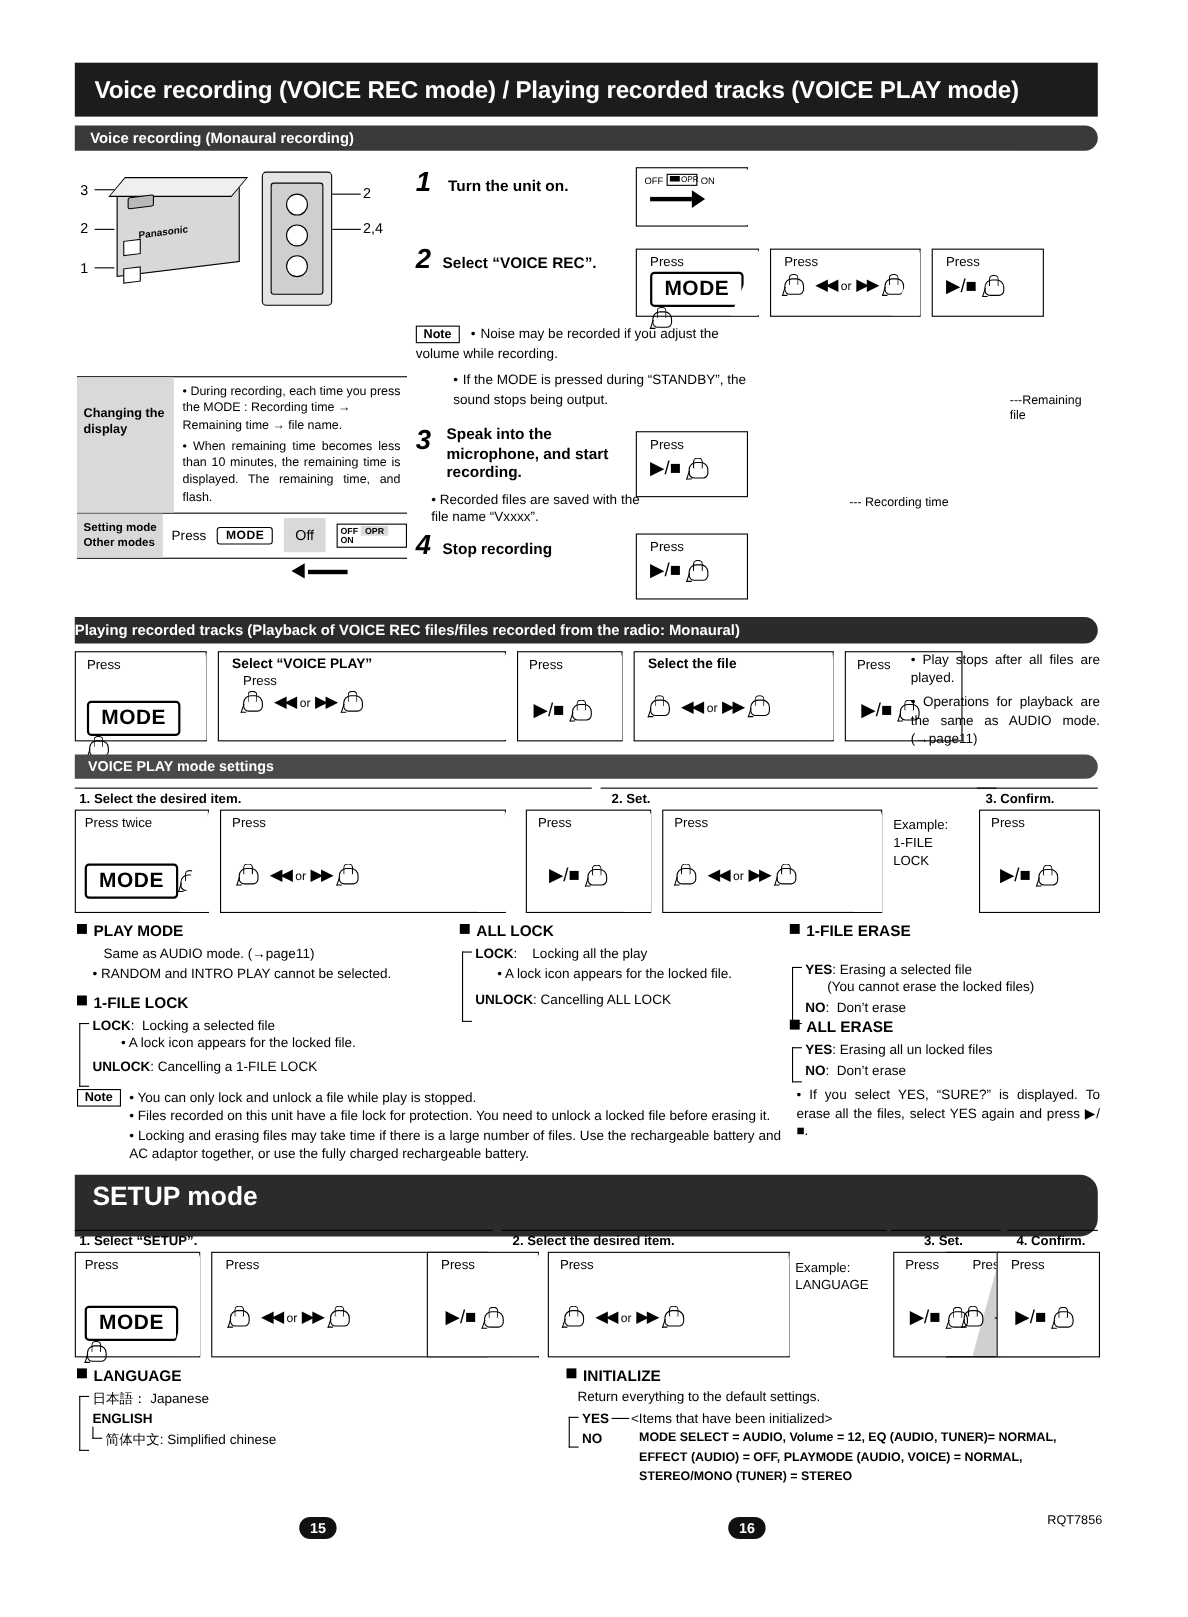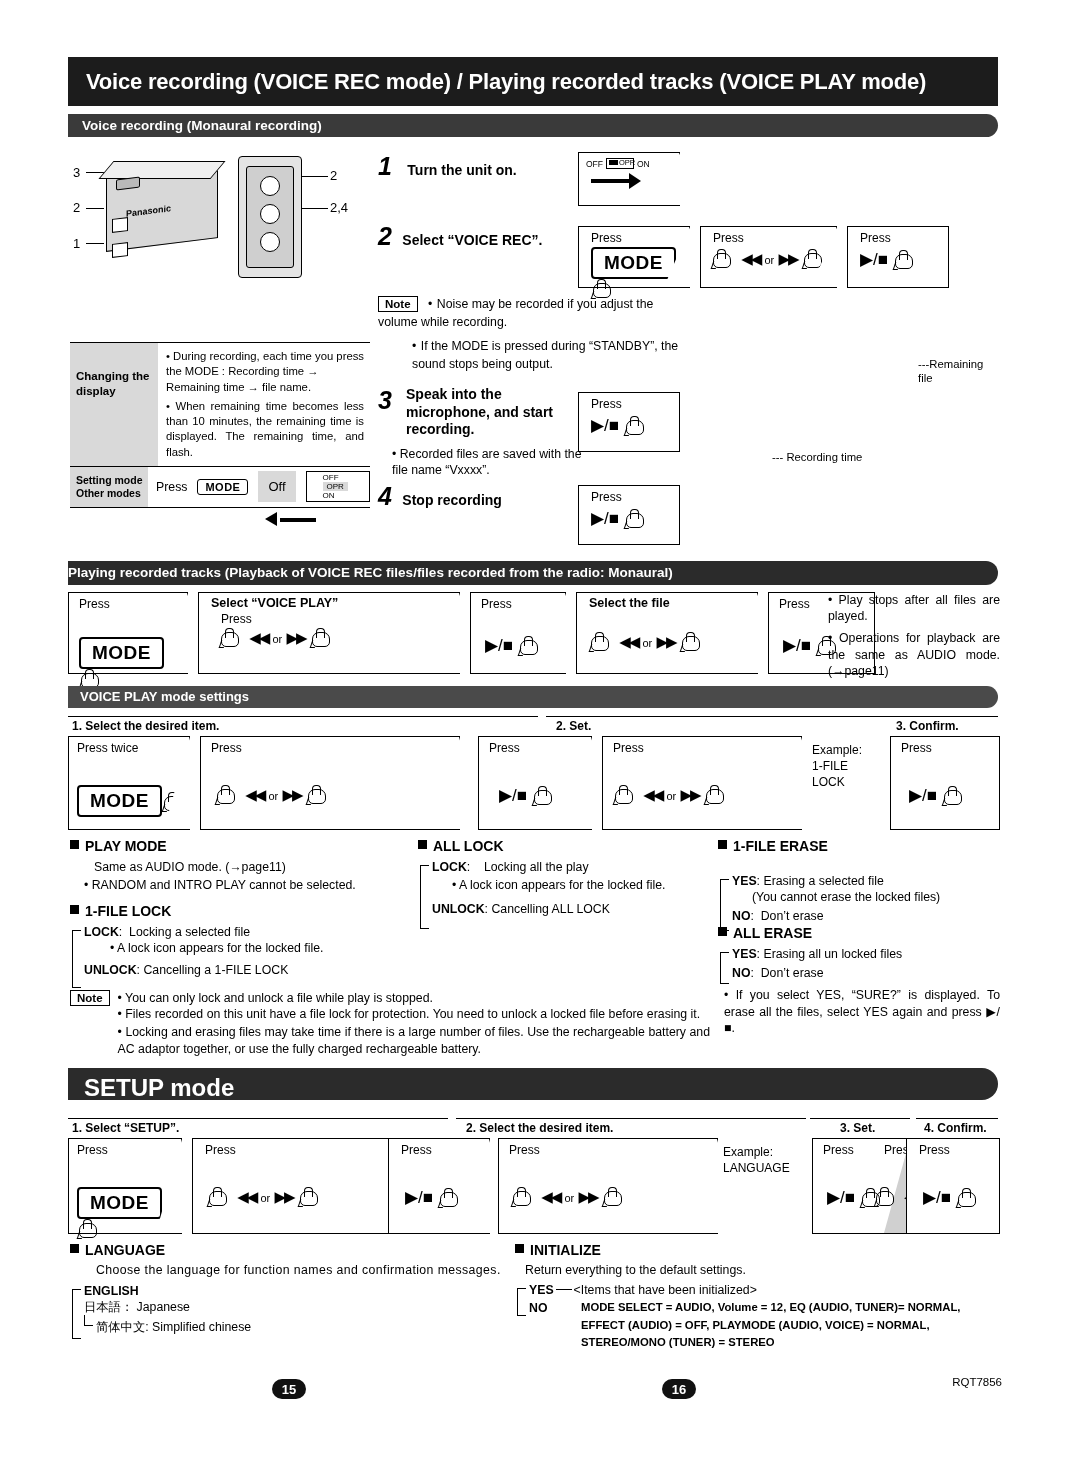--- a/index.html
+++ b/index.html
@@ -134,21 +134,21 @@
     </div>
     <div style="border-top:1px solid #000;width:100%;"></div>
     <div style="display:flex;align-items:center;height:40px;">
       <div class="greybox" style="width:78px;height:40px;font-size:10.5px;font-weight:bold;display:flex;flex-direction:column;justify-content:center;padding-left:6px;box-sizing:border-box;">
         <span style="line-height:1.25;">Setting mode Other modes</span>
       </div>
       <div style="flex:1;display:flex;align-items:center;gap:10px;padding-left:8px;">
         <span class="txt">Press</span>
         <span class="mode-key">MODE</span>
         <span class="greybox" style="padding:8px 10px;font-size:13px;">Off</span>
-        <span style="font-size:8px;border:1px solid #000;padding:1px 16px;">
+        <span style="font-size:8px;border:1px solid #000;padding:1px 3px;font-weight:bold;">
           <span>OFF</span> <span class="greybox" style="padding:0 4px;">OPR</span> <span>ON</span>
         </span>
       </div>
     </div>
     <div style="border-top:1px solid #000;width:100%;"></div>
     <div style="margin-top:4px;margin-left:195px;">
       <span style="display:inline-block;width:0;height:0;border-right:12px solid #000;border-top:7px solid transparent;border-bottom:7px solid transparent;"></span>
       <span style="display:inline-block;width:36px;height:4px;background:#000;vertical-align:4px;margin-left:-1px;"></span>
     </div>
   </div>
@@ -353,21 +353,21 @@
     <div style="display:flex;">
       <div><span class="note-box">Note</span></div>
       <div style="margin-left:8px;flex:1;">
         <div class="txt" style="margin-top:2px;">• <span>You can only lock and unlock a file while play is stopped.</span></div>
         <div class="txt">• <span>Files recorded on this unit have a file lock for protection. You need to unlock a locked file before erasing it.</span></div>
         <div class="txt" style="margin-top:2px;text-align:justify;">• <span>Locking and erasing files may take time if there is a large number of files. Use the rechargeable battery and AC adaptor together, or use the fully charged rechargeable battery.</span></div>
       </div>
     </div>
   </div>
 
-  <div style="position:absolute;left:68px;top:1068px;width:930px;height:32px;background:#2b2b2b;border-top-right-radius:16px;border-bottom-right-radius:16px;">
+  <div style="position:absolute;left:68px;top:1068px;width:930px;height:56px;background:#2b2b2b;border-top-right-radius:16px;border-bottom-right-radius:16px;">
     <div style="color:#fff;font-size:24px;font-weight:bold;line-height:40px;padding-left:16px;">SETUP mode</div>
   </div>
 
   <div style="position:absolute;left:68px;top:1118px;width:930px;height:16px;">
     <div style="position:absolute;left:0;top:0;width:380px;border-top:1.2px solid #000;"></div>
     <div style="position:absolute;left:4px;top:3px;font-size:12px;font-weight:bold;">1. Select “SETUP”.</div>
     <div style="position:absolute;left:388px;top:0;width:350px;border-top:1.2px solid #000;"></div>
     <div style="position:absolute;left:398px;top:3px;font-size:12px;font-weight:bold;">2. Select the desired item.</div>
     <div style="position:absolute;left:742px;top:0;width:100px;border-top:1.2px solid #000;"></div>
     <div style="position:absolute;left:748px;top:3px;font-size:12px;font-weight:bold;margin-left:24px;">3. Set.</div>
@@ -436,25 +436,24 @@
       <div style="font-size:12px;padding:4px 0 0 12px;">Press</div>
       <div style="padding-left:16px;margin-top:30px;font-size:17px;">
         <span>▶/■</span>
         <span class="hand"><i></i></span>
       </div>
     </div>
   </div>
 
   <div style="position:absolute;left:70px;top:1242px;width:440px;">
     <div class="sec-title"><span class="bullet"></span><span>LANGUAGE</span></div>
-    <div class="txt" style="margin:4px 0 0 26px;text-align:justify;letter-spacing:.4px;"><span>Choose the language for function names and confirmation messages.</span></div>
     <div style="margin-top:5px;position:relative;padding-left:14px;">
       <div style="position:absolute;left:2px;top:6px;width:8px;height:48px;border-left:1.2px solid #000;border-top:1.2px solid #000;border-bottom:1.2px solid #000;"></div>
+      <div class="txt"><span>日本語：</span> <span>Japanese</span></div>
       <div class="txt" style="margin-top:3px;font-weight:bold;"><span>ENGLISH</span></div>
-      <div class="txt"><span>日本語：</span> <span>Japanese</span></div>
       <div class="txt" style="margin-top:3px;margin-left:12px;position:relative;">
         <span style="position:absolute;left:-12px;top:-4px;width:8px;height:10px;border-left:1.2px solid #000;border-bottom:1.2px solid #000;"></span>
         <span>简体中文:</span> <span>Simplified chinese</span>
       </div>
     </div>
   </div>
 
   <div style="position:absolute;left:515px;top:1242px;width:485px;">
     <div class="sec-title"><span class="bullet"></span><span>INITIALIZE</span></div>
     <div class="txt" style="margin:4px 0 0 10px;"><span>Return everything to the default settings.</span></div>

